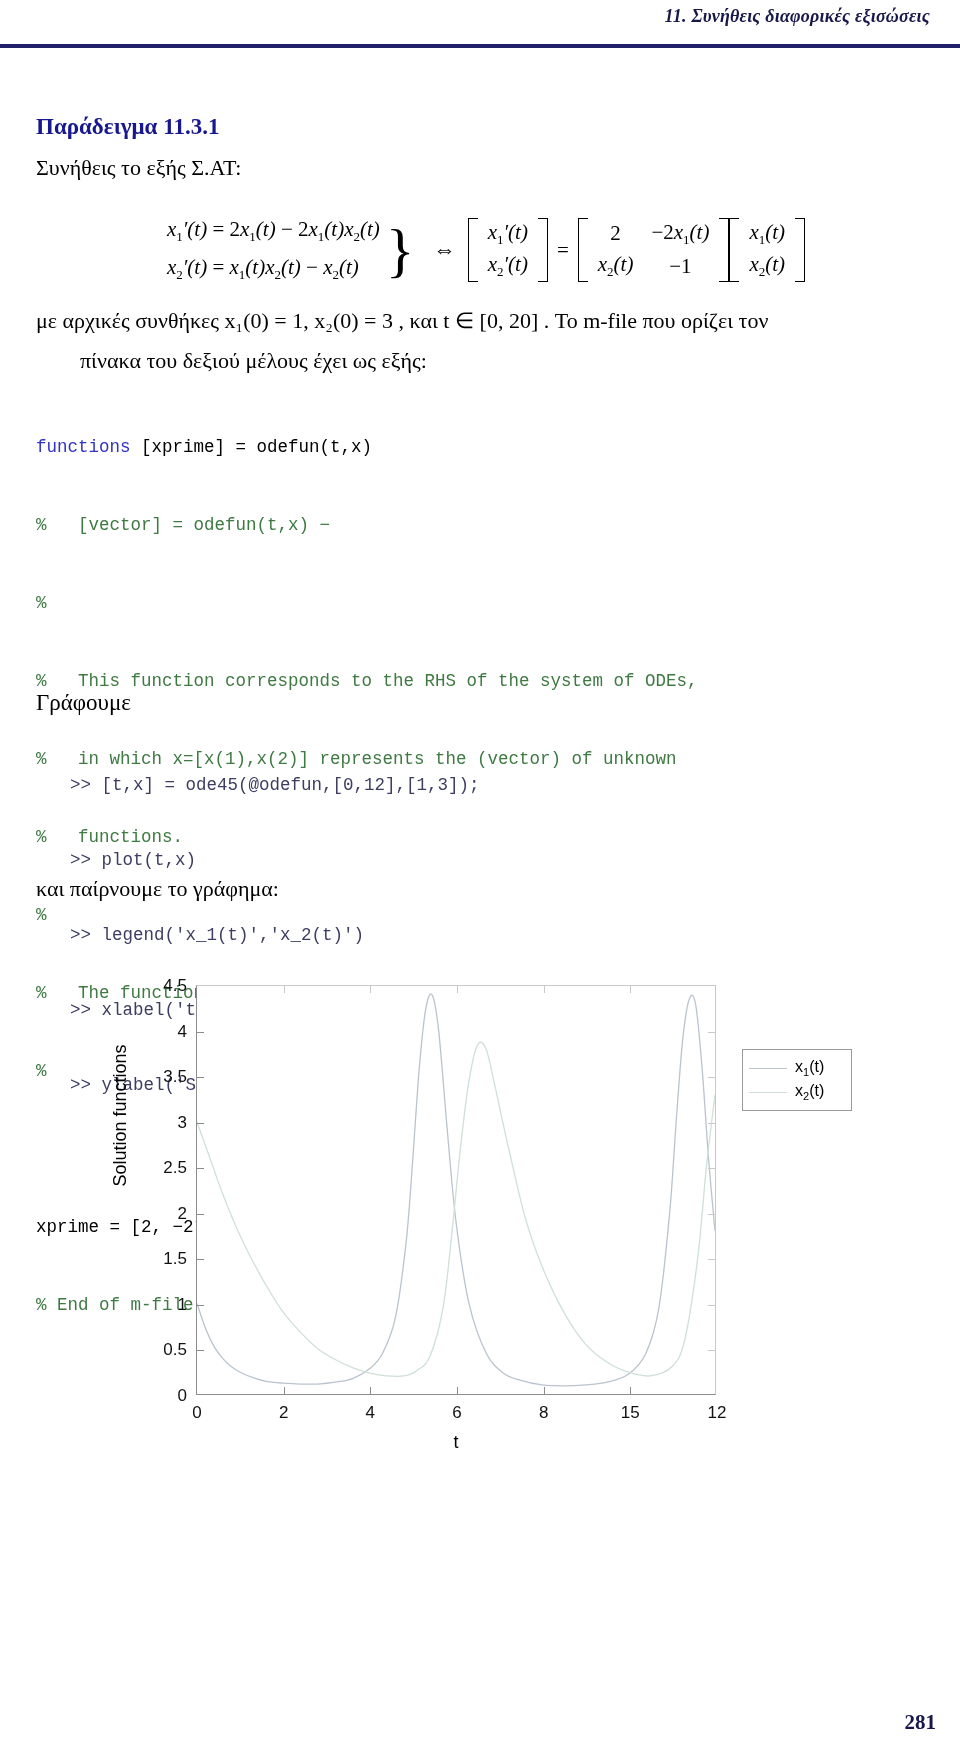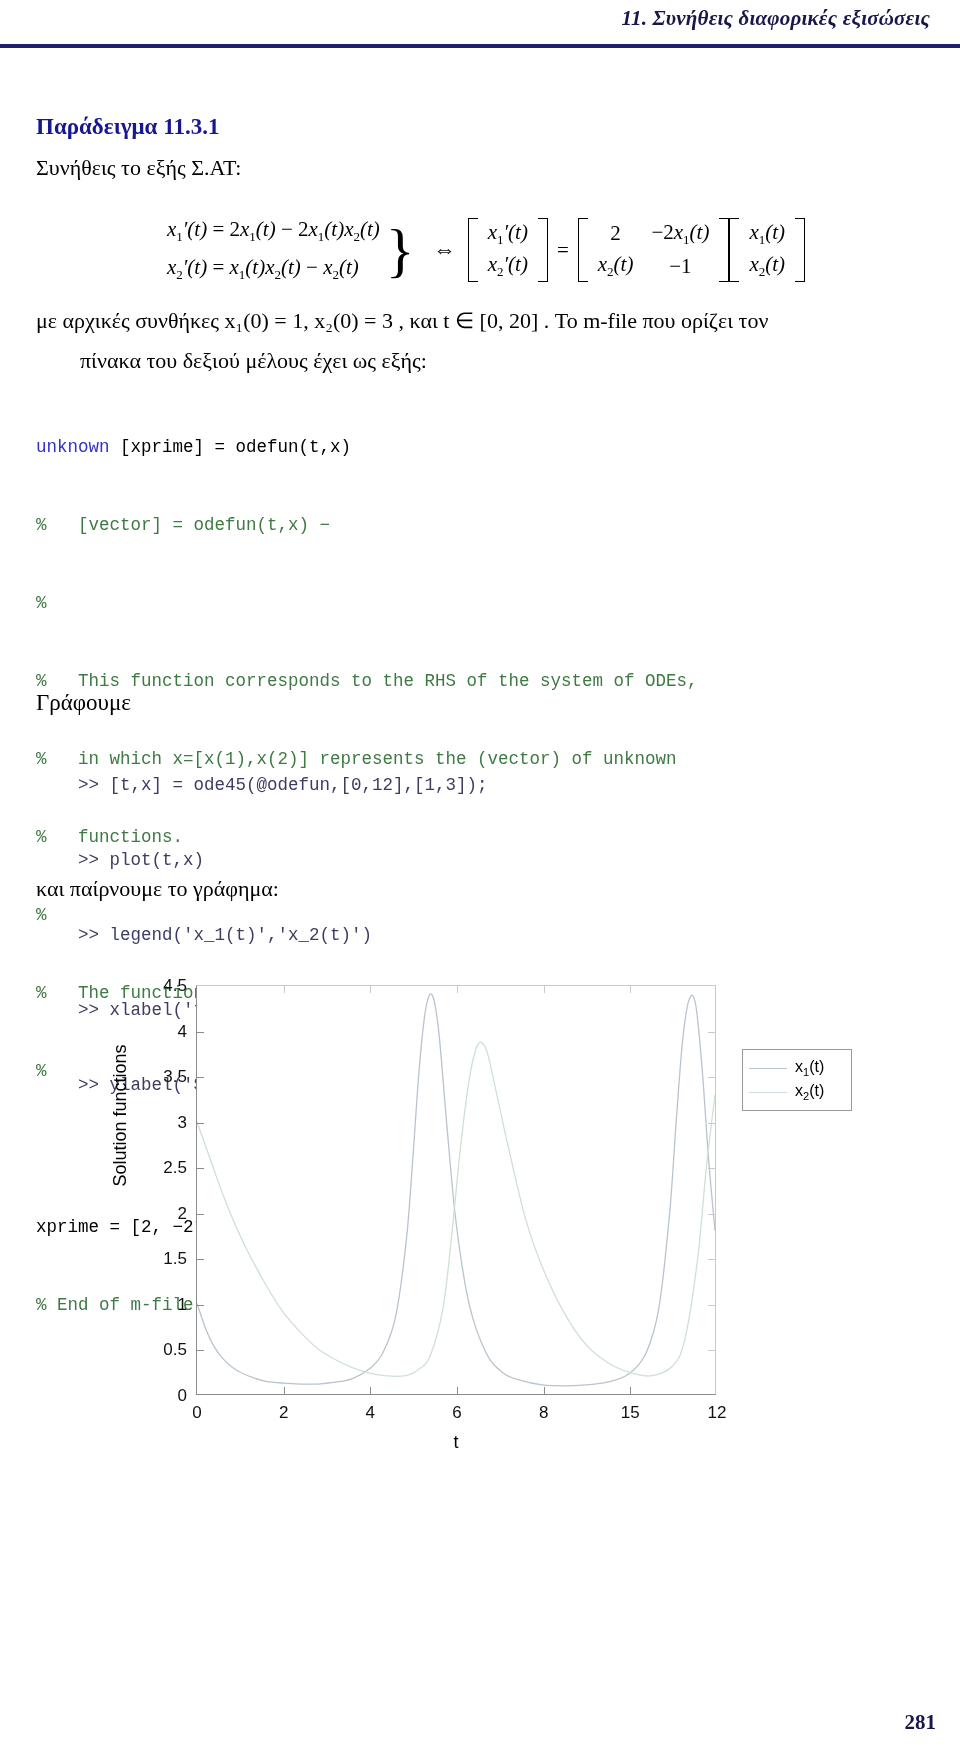--- a/index.html
+++ b/index.html
@@ -24,21 +24,21 @@
   
   .hdr {
     position: absolute;
     top: 6px;
     left: 0;
     width: 930px;
     text-align: right;
     font-family: "Liberation Serif", serif;
     font-style: italic;
     font-weight: bold;
-    font-size: 21px;
+    font-size: 18px;
     color: #17174a;
     letter-spacing: 0.2px;
   }
   .hdr-rule {
     position: absolute;
     top: 44px;
     left: 0px;
     width: 960px;
     height: 4px;
     background: #20206a;
@@ -146,21 +146,21 @@
     line-height: 26px;
     white-space: pre;
   }
   .code .ln { display: block; height: 26px; }
   .kw  { color: #3232c8; }
   .cm  { color: #3f7a43; }
   .pl  { color: #000000; }
 
   .cmds {
     position: absolute;
-    left: 78px;
+    left: 70px;
     top: 723px;
     font-family: "Liberation Mono", monospace;
     font-size: 17.5px;
     line-height: 25px;
     white-space: pre;
     color: #3d3d63;
   }
   .cmds .ln { display: block; height: 25px; }
 
   
@@ -361,21 +361,21 @@
       </tbody>
         </table>
       <span class="bracket r"></span>
     </span>
   </div>
 
   <div class="para p-init">με αρχικές συνθήκες  x₁(0) = 1, x₂(0) = 3 , και  t ∈ [0, 20] .  Το m-file που ορίζει τον</div>
   <div class="para p-pinakas">πίνακα του δεξιού μέλους έχει ως εξής:</div>
 
   <div class="code">
-    <span class="ln"><span class="kw">unknown</span><span class="pl"> [xprime] = odefun(t,x)</span></span>
+    <span class="ln"><span class="kw">functions</span><span class="pl"> [xprime] = odefun(t,x)</span></span>
     <span class="ln cm">%   [vector] = odefun(t,x) −</span>
     <span class="ln cm">%</span>
     <span class="ln cm">%   This function corresponds to the RHS of the system of ODEs,</span>
     <span class="ln cm">%   in which x=[x(1),x(2)] represents the (vector) of unknown</span>
     <span class="ln cm">%   functions.</span>
     <span class="ln cm">%</span>
     <span class="ln cm">%   The function will be passed as input into the ODE solver.</span>
     <span class="ln cm">%</span>
     <span class="ln pl"></span>
     <span class="ln pl">xprime = [2, −2*x(1); x(2), −1]*x;</span>

